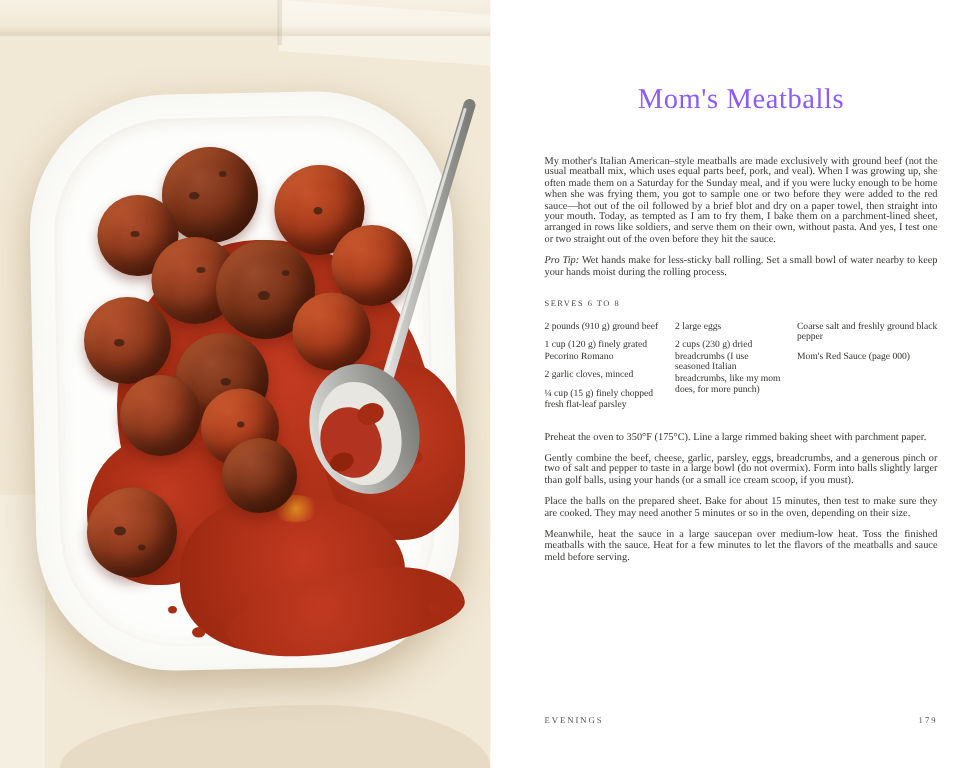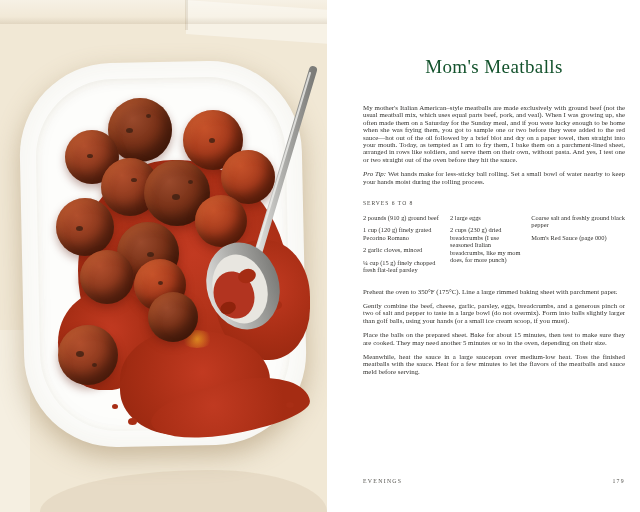--- a/index.html
+++ b/index.html
@@ -32,21 +32,21 @@
   .mb{position:absolute;border-radius:50%;
       background:radial-gradient(circle at 36% 30%,#b14f2d 0%,#943d20 38%,#752c15 72%,#5d2210 100%);
       box-shadow:inset -7px -9px 12px rgba(40,14,6,.55), inset 5px 6px 9px rgba(225,120,62,.30),
                  0 4px 8px rgba(90,20,8,.35);}
   .mb.dark{background:radial-gradient(circle at 38% 32%,#9a4a2c 0%,#7b3319 42%,#5e2410 75%,#4c1c0c 100%);}
   .mb.bright{background:radial-gradient(circle at 36% 30%,#c6522a 0%,#a83c1d 45%,#84290f 78%,#6b2109 100%);}
   .mb i{position:absolute;background:#3d1f12;border-radius:50%;opacity:.8;}
   
   .page{position:absolute;left:327px;top:0;width:313px;height:512px;background:#ffffff;
         box-sizing:border-box;padding:56px 15px 0 36px;}
-  .title{margin:0 0 26px 0;text-align:center;font-size:19px;font-weight:400;letter-spacing:.4px;color:#14532d;}
+  .title{margin:0 0 26px 0;text-align:center;font-size:19px;font-weight:400;letter-spacing:.4px;color:#8b5cf6;}
   .body{margin:0 0 7px 0;font-size:6.9px;line-height:7.4px;text-align:justify;color:#33322f;}
   .protip{margin-top:3px;}
   .protip em{font-style:italic;}
   .serves{margin:15px 0 8px 0;font-size:5.6px;letter-spacing:1px;color:#4a4945;}
   .cols{display:flex;gap:9px;margin-bottom:9px;}
   .col{font-size:6.4px;line-height:7.4px;color:#33322f;}
   .col.c1{width:80px;}
   .col.c2{width:74px;}
   .col.c3{width:96px;}
   .col p{margin:0 0 5px 0;}

